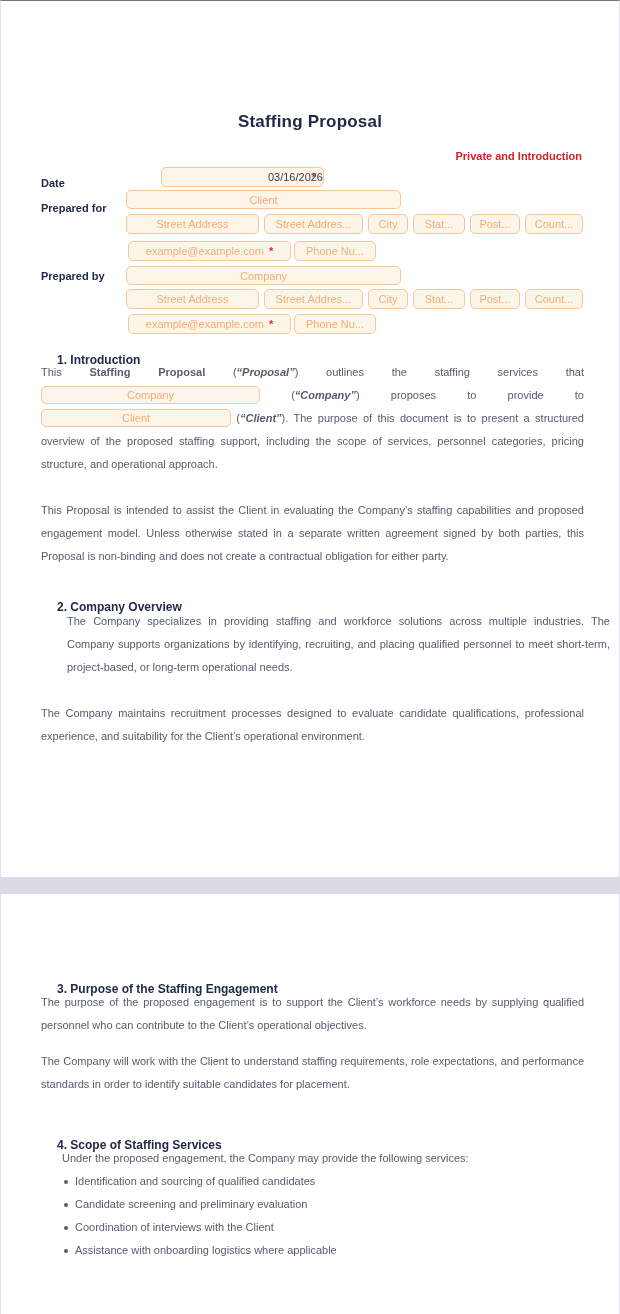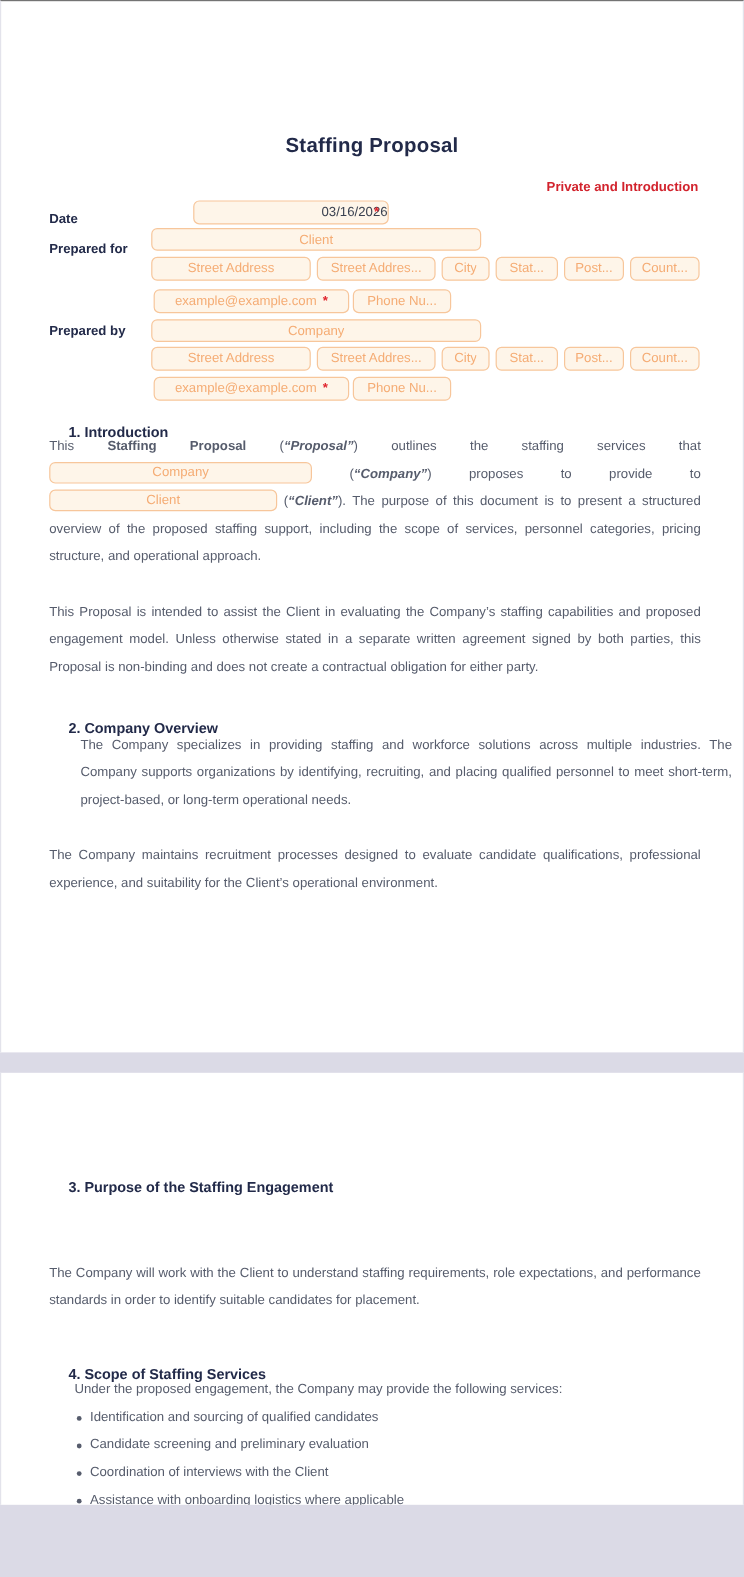--- a/index.html
+++ b/index.html
@@ -13,21 +13,21 @@
     position:relative;
     width:620px;
     background:#FFFFFF;
     box-sizing:border-box;
     border-left:1px solid #E3E3EB;
     border-right:1px solid #E3E3EB;
     overflow:hidden;
   }
   .page-1{height:877px;border-top:1px solid #737373;}
   .page-gap{height:17px;background:#DBDAE6;}
-  .page-2{height:360px;}
+  .page-2{height:420px;}
 
   .doc-title{
     position:absolute;top:111px;left:0;width:100%;
     text-align:center;font-size:17px;font-weight:bold;color:#222A49;
     letter-spacing:.2px;
   }
   .confidential{
     position:absolute;top:149px;right:37px;
     font-size:11px;font-weight:bold;color:#D2222C;
   }
@@ -180,20 +180,21 @@
   <p class="para" style="top:609px;margin-left:26px;">The Company specializes in providing staffing and workforce solutions across multiple industries. The Company supports organizations by identifying, recruiting, and placing qualified personnel to meet short-term, project-based, or long-term operational needs.</p>
   <p class="para" style="top:701px;">The Company maintains recruitment processes designed to evaluate candidate qualifications, professional experience, and suitability for the Client’s operational environment.</p>
 
 </div>
 
 <div class="page-gap"></div>
 
 <div class="page page-2">
 
   <h3 class="sec-heading" style="top:72px;">3. Purpose of the Staffing Engagement</h3>
+  <p class="para" style="top:97px;">The purpose of the proposed engagement is to support the Client’s workforce needs by supplying qualified personnel who can contribute to the Client’s operational objectives.</p>
   <p class="para" style="top:156px;">The Company will work with the Client to understand staffing requirements, role expectations, and performance standards in order to identify suitable candidates for placement.</p>
 
   <h3 class="sec-heading" style="top:228px;">4. Scope of Staffing Services</h3>
   <p class="para" style="top:253px;text-align:left;margin-left:21px;">Under the proposed engagement, the Company may provide the following services:</p>
 
   <ul class="svc-list" style="top:276px;">
     <li>Identification and sourcing of qualified candidates</li>
     <li>Candidate screening and preliminary evaluation</li>
     <li>Coordination of interviews with the Client</li>
     <li>Assistance with onboarding logistics where applicable</li>

